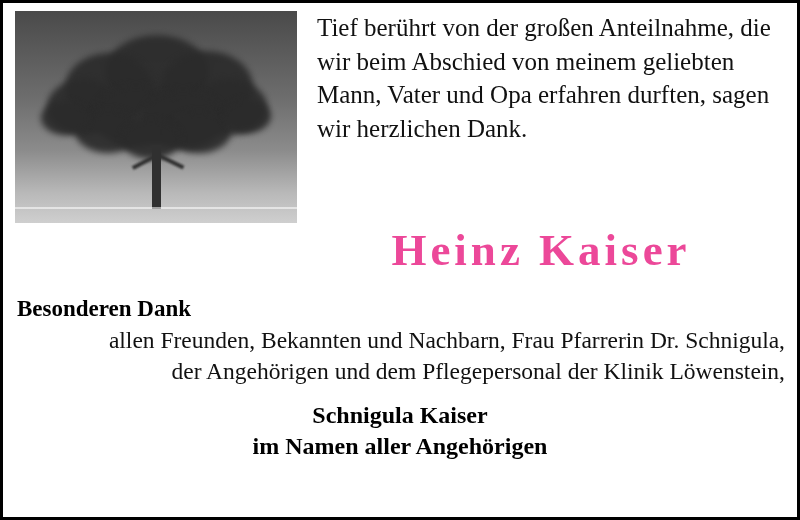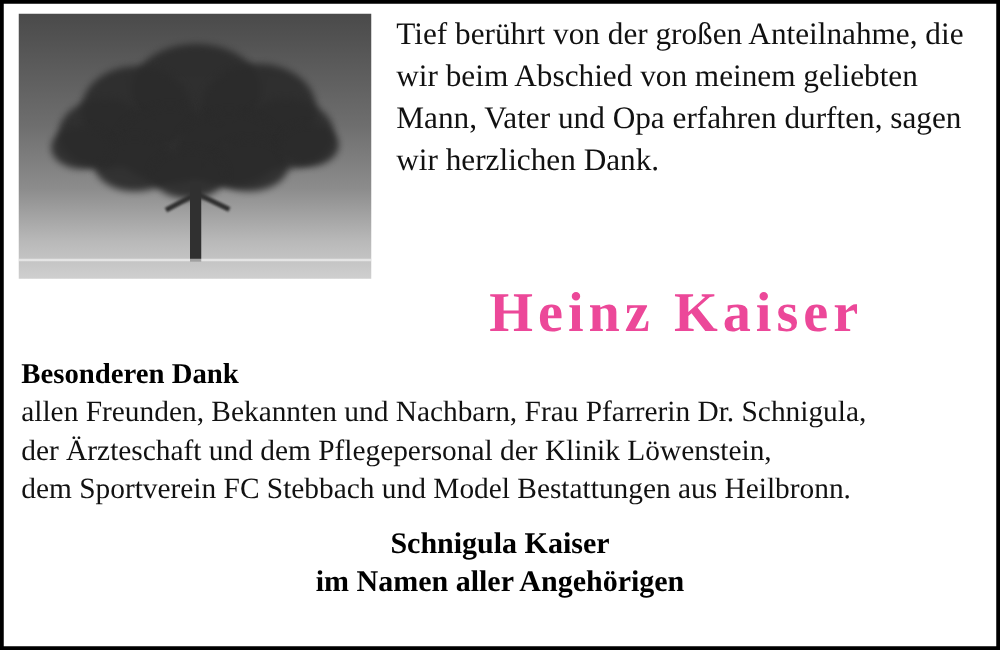--- a/index.html
+++ b/index.html
@@ -107,26 +107,28 @@
 
   
   .thanks {
     padding: 12px 12px 0 14px;
   }
   .thanks-title {
     font-size: 23px;
     font-weight: bold;
     color: #000;
     margin-bottom: 3px;
+    margin-top: 10px;
   }
   .thanks-line {
     font-size: 23.5px;
     line-height: 1.29;
     color: #111;
     white-space: nowrap;
+    text-align: right;
   }
 
   
   .signature {
     margin-top: 14px;
     text-align: center;
     font-weight: bold;
     font-size: 24px;
     line-height: 1.3;
     color: #000;
@@ -165,22 +167,21 @@
       <div class="intro">
         <p>Tief berührt von der großen Anteilnahme, die wir beim Abschied von meinem geliebten Mann, Vater und Opa erfahren durften, sagen wir herzlichen Dank.</p>
       </div>
     </div>
 
     <div class="name">Heinz Kaiser</div>
 
     <div class="thanks">
       <div class="thanks-title">Besonderen Dank</div>
       <div class="thanks-line">allen Freunden, Bekannten und Nachbarn, Frau Pfarrerin Dr. Schnigula,</div>
-      <div class="thanks-line">der Ärzteschaft und dem Pflegepersonal der Klinik Löwenstein,</div>
-      <div class="thanks-line">dem Sportverein FC Stebbach und Model Bestattungen aus Heilbronn.</div>
+      <div class="thanks-line">der Angehörigen und dem Pflegepersonal der Klinik Löwenstein,</div>
     </div>
 
     <div class="signature">
       <div>Schnigula Kaiser</div>
       <div>im Namen aller Angehörigen</div>
     </div>
 
   </div>
 </div>
 

